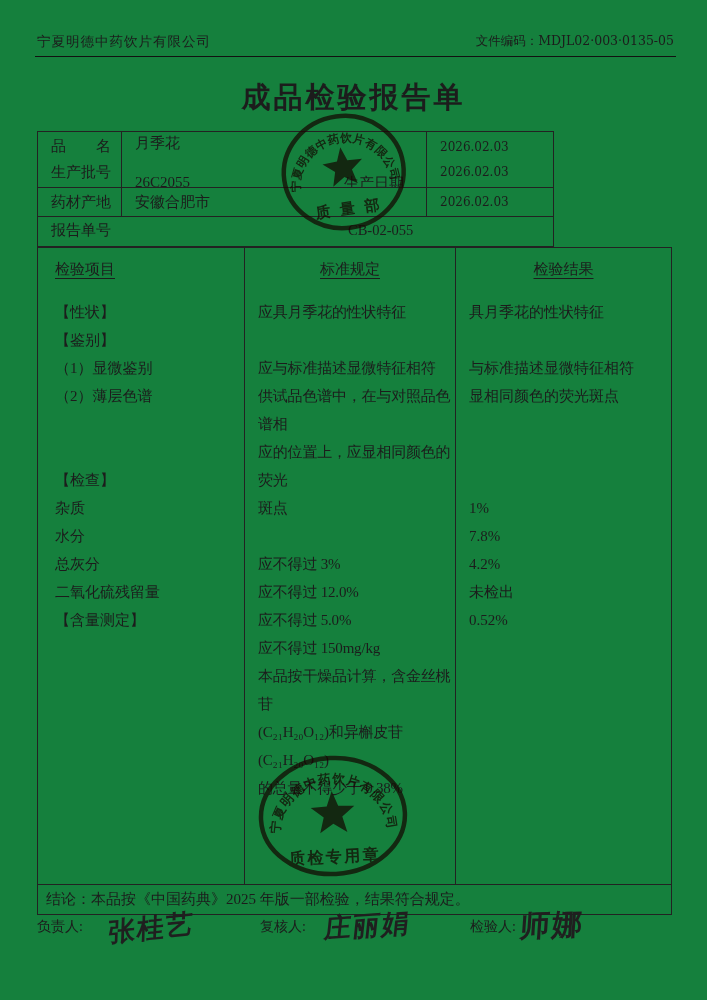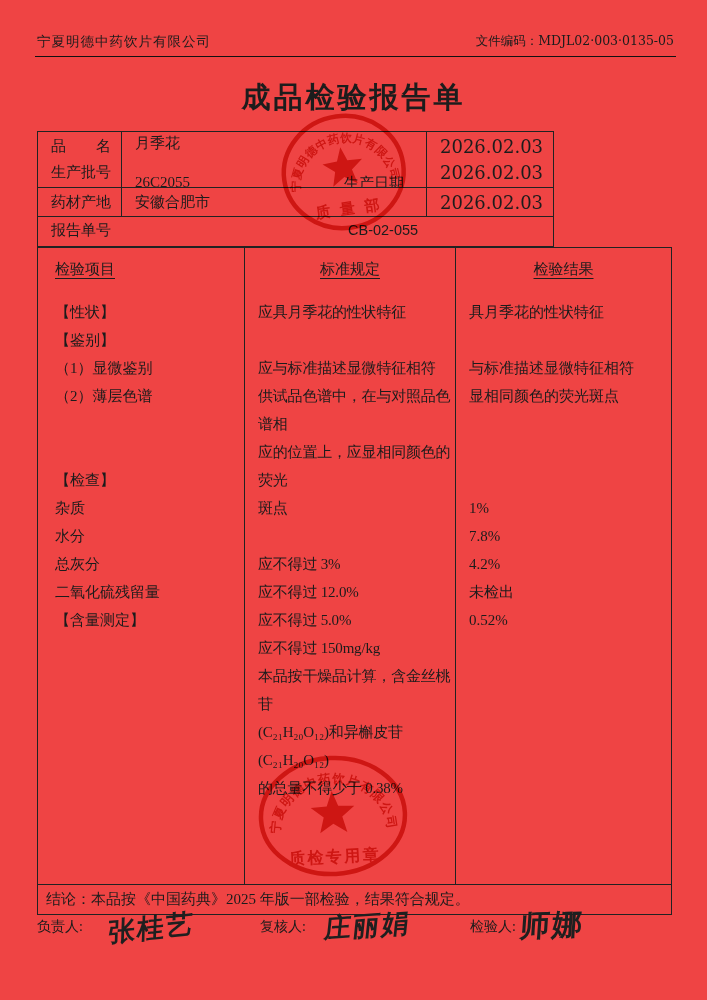--- a/index.html
+++ b/index.html
@@ -1,41 +1,41 @@
 <!DOCTYPE html>
 <html><head>
 <meta charset="utf-8">
 <style>
   html,body{margin:0;padding:0;background:#ffffff;}
-  .page{position:relative;width:707px;height:1000px;background:#ef4444;overflow:hidden;
+  .page{position:relative;width:707px;height:1000px;background:#15803d;overflow:hidden;
         font-family:"Liberation Serif","DejaVu Serif",serif;color:#1c1c1c;}
   .abs{position:absolute;}
 
   
   .company{left:37px;top:33px;font-size:13.5px;letter-spacing:1px;}
   .doccode{right:33px;top:33px;font-size:12.5px;font-family:"DejaVu Serif",serif;}
   .header-rule{left:35px;right:31px;top:56px;height:0;border-top:1.6px solid #111;}
 
   
   .title{left:0;right:0;top:78px;text-align:center;font-size:29px;font-weight:bold;letter-spacing:3px;}
 
   
   .info-table{left:37px;top:131px;width:517px;height:116px;border:1.6px solid #222;box-sizing:border-box;}
   .info-rowA{display:flex;height:55px;box-sizing:border-box;}
   .info-rowB{display:flex;height:29px;box-sizing:border-box;border-top:1.4px solid #222;}
   .info-rowC{position:relative;height:28px;box-sizing:border-box;border-top:1.4px solid #222;}
   .cell{box-sizing:border-box;font-size:15px;overflow:hidden;}
   .c-label{width:84px;border-right:1.4px solid #222;padding-left:13px;}
   .c-value{width:222px;padding-left:13px;gap:21px;}
   .c-dlabel{width:82px;margin-top:40px;}
-  .c-dvalue{flex:1;border-left:1.4px solid #222;padding-left:13px;font-family:"DejaVu Serif",serif;font-size:18px;}
+  .c-dvalue{flex:1;border-left:1.4px solid #222;padding-left:13px;font-family:"DejaVu Serif",serif;font-size:12px;}
   .two-line{display:flex;flex-direction:column;justify-content:space-around;padding-top:2px;padding-bottom:2px;}
   .one-line{display:flex;align-items:center;}
   .rowc-label{position:absolute;left:13px;top:4px;font-size:15px;}
-  .rowc-value{position:absolute;left:310px;top:5px;font-size:14.5px;font-family:Liberation Sans, sans-serif;}
+  .rowc-value{position:absolute;left:310px;top:5px;font-size:14.5px;font-family:Liberation Serif, serif;}
 
   
   .main-table{left:37px;top:247px;width:635px;height:638px;border:1.6px solid #222;box-sizing:border-box;display:flex;}
   .m-col{box-sizing:border-box;overflow:hidden;}
   .m-col1{width:207px;border-right:1.4px solid #222;}
   .m-col2{width:211px;border-right:1.4px solid #222;}
   .m-col3{flex:1;}
   .m-head{height:42px;display:flex;align-items:center;font-size:15px;}
   .m-head span{text-decoration:underline;text-underline-offset:4px;}
   .m-head-left{padding-left:17px;}

